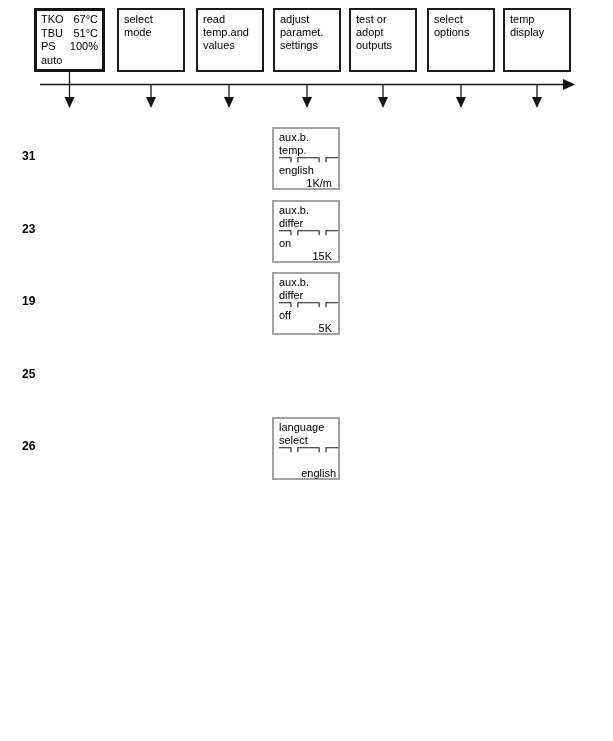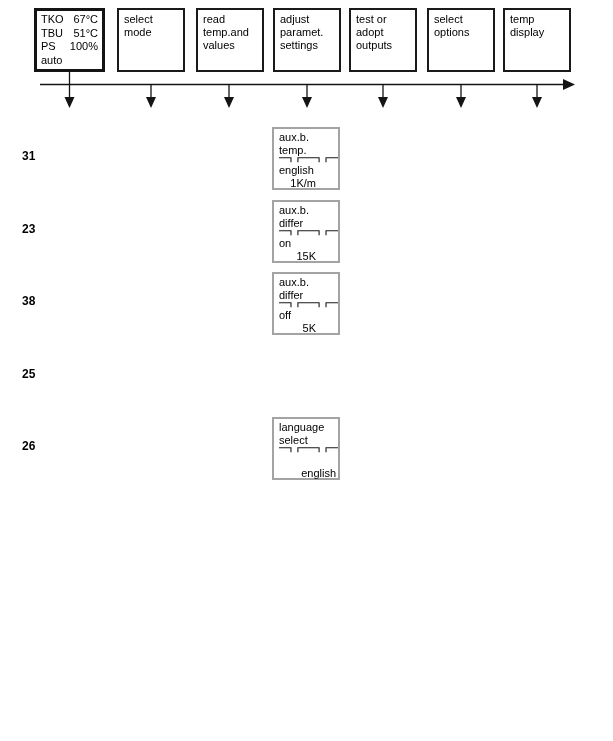--- a/index.html
+++ b/index.html
@@ -60,21 +60,21 @@
     padding:2px 0 0 5px;
     font-size:11px;
     line-height:12.5px;
   }
   .lcd-box .l { height:12.5px; white-space:nowrap; }
   .lcd-divider { display:block; height:8px; width:59px; }
   .lcd-divider path { stroke:#1a1a1a; stroke-width:1.2; fill:none; }
   .lcd-box .val {
     height:12.5px;
     text-align:right;
-    padding-right:22px;
+    padding-right:6px;
   }
 </style>
 </head>
 <body>
 
 <div class="page">
 
   <div class="status-box">
     <div class="srow">
       <span>TKO</span>
@@ -155,21 +155,21 @@
       <polygon points="456,97 466,97 461,108"></polygon>
     </g>
     <g>
       <line x1="537" y1="84.5" x2="537" y2="97.5" stroke-width="1.3"></line>
       <polygon points="532,97 542,97 537,108"></polygon>
     </g>
   </svg>
 
   <div class="pnum" style="top:149px">31</div>
   <div class="pnum" style="top:222px">23</div>
-  <div class="pnum" style="top:294px">38</div>
+  <div class="pnum" style="top:294px">19</div>
   <div class="pnum" style="top:367px">25</div>
   <div class="pnum" style="top:439px">26</div>
 
   <div class="lcd-box" style="top:127px">
     <div class="l">aux.b.</div>
     <div class="l">temp.</div>
     <svg class="lcd-divider" viewBox="0 0 64 8">
       <path d="M0 1.5 H13 V6.5 M20.5 6.5 V1.5 H43.5 V6.5 M51 6.5 V1.5 H64"></path>
     </svg>
     <div class="l">english</div>

